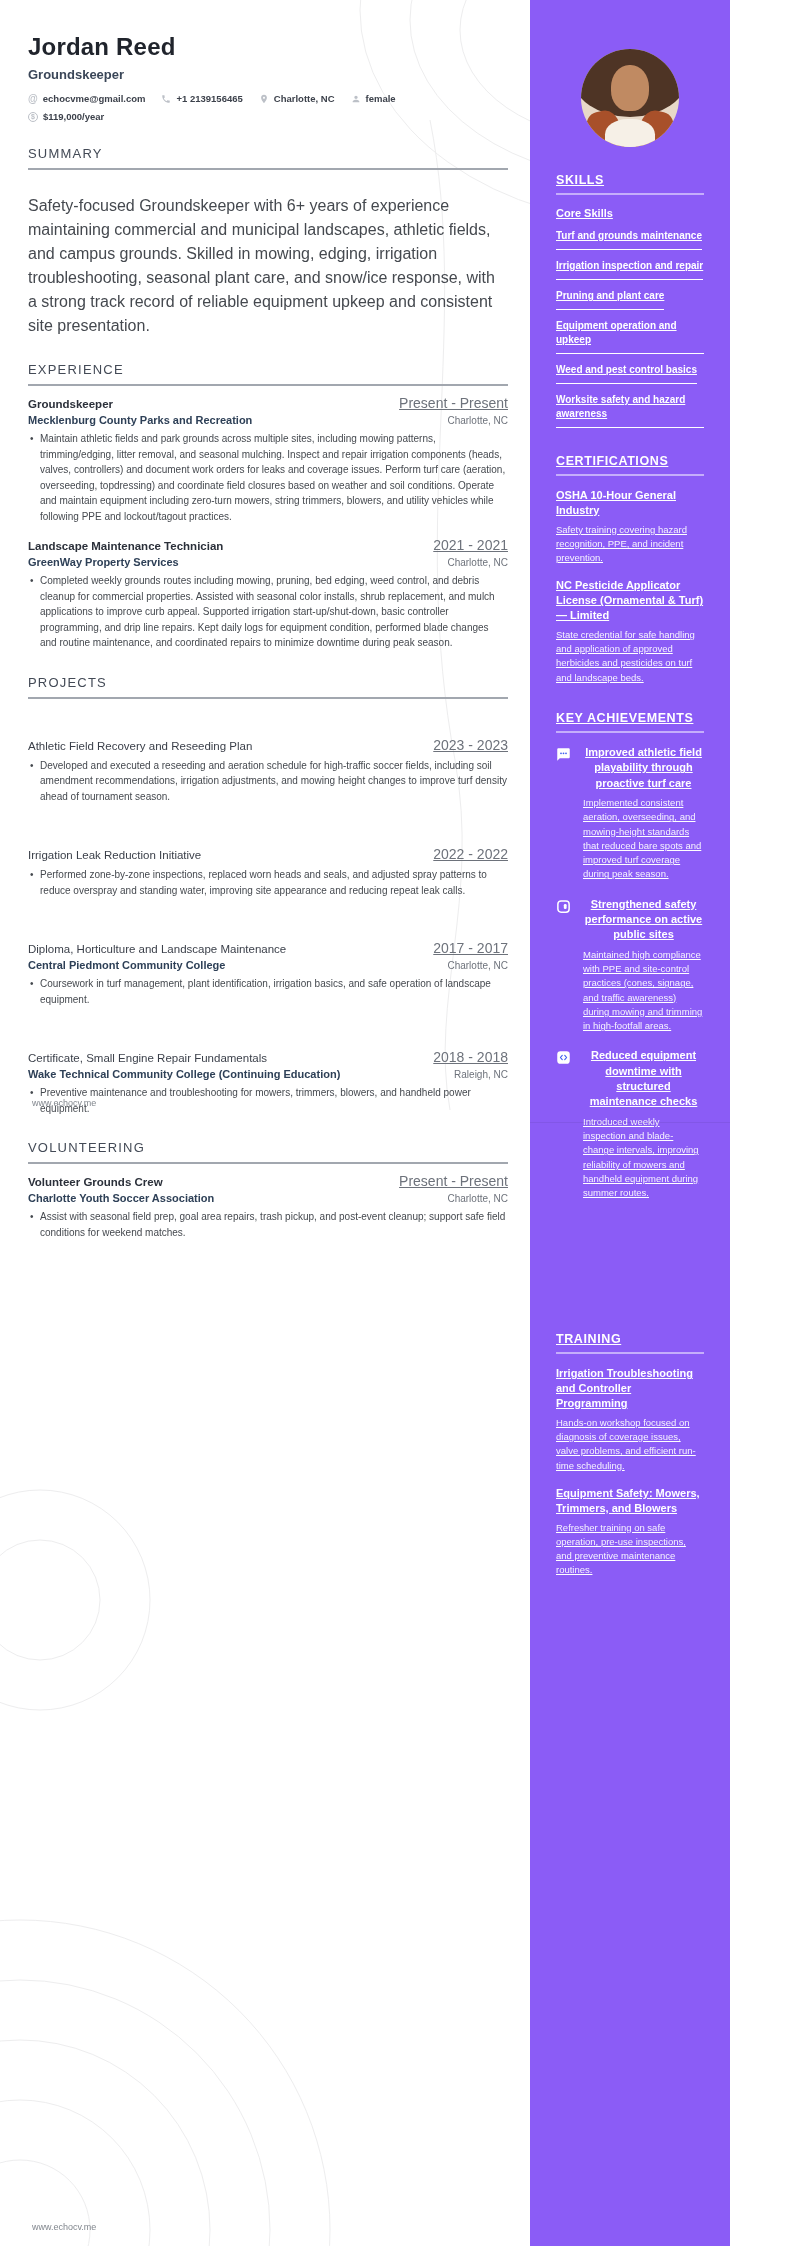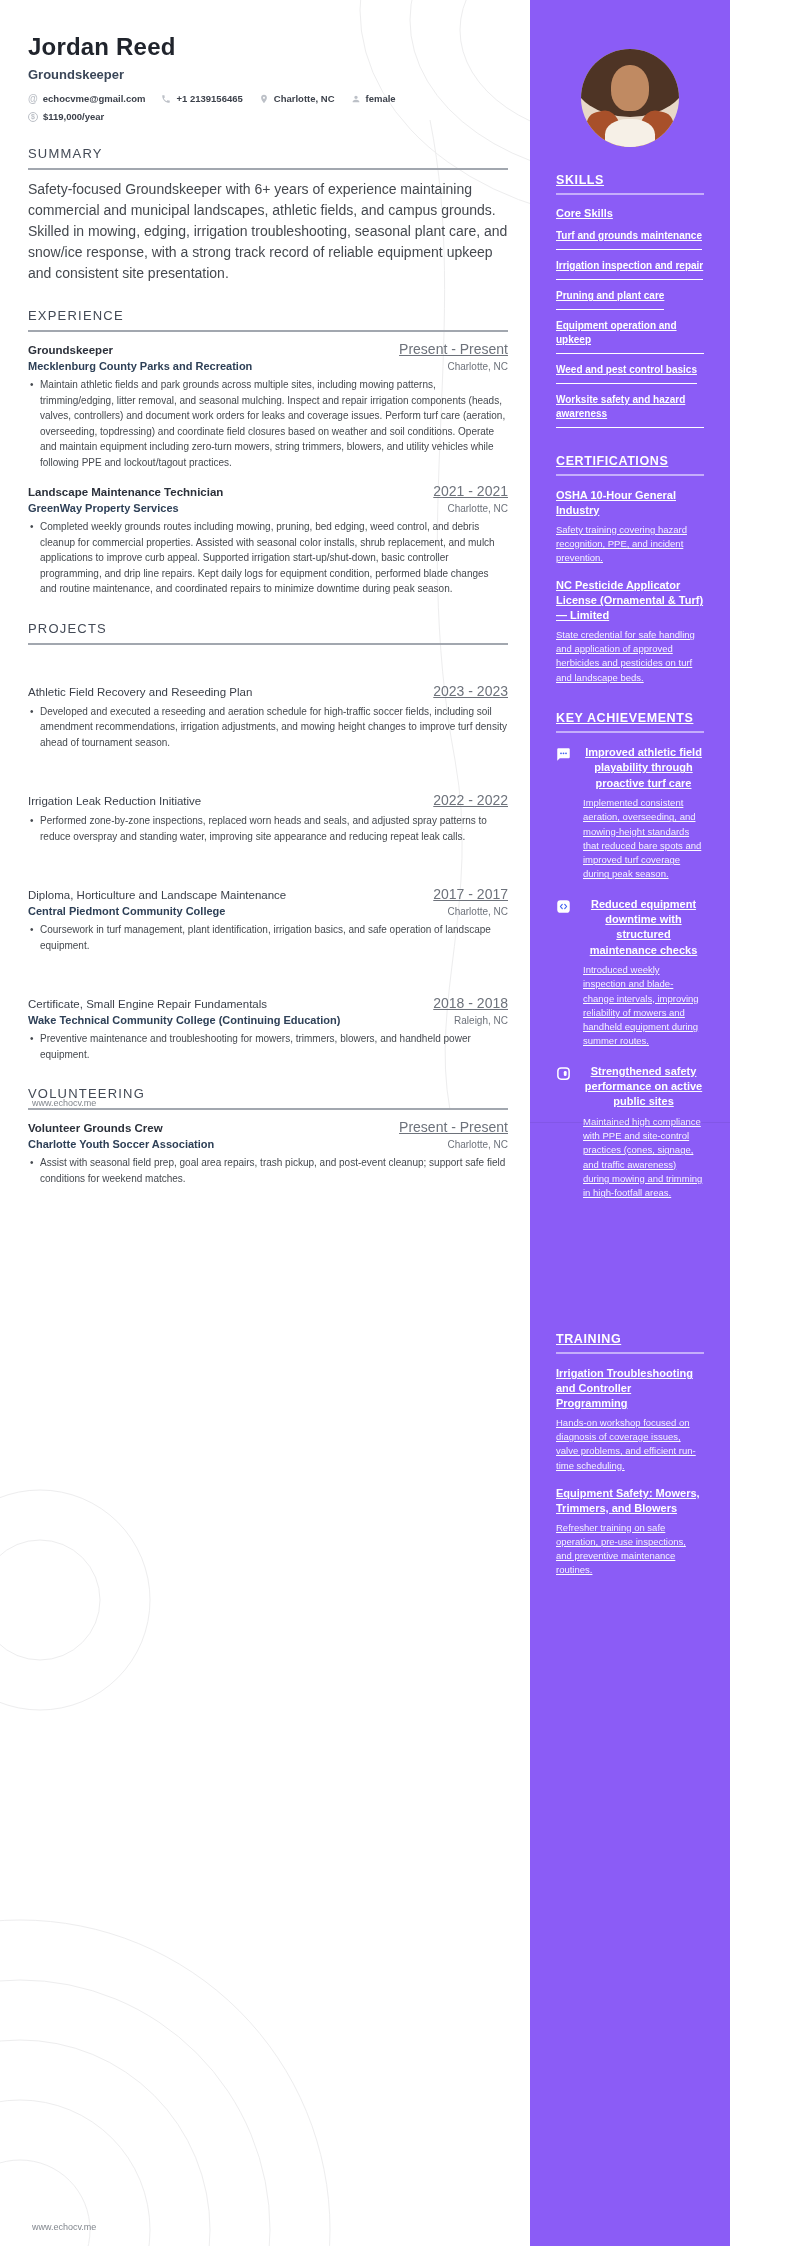--- a/index.html
+++ b/index.html
@@ -10,21 +10,21 @@
   .main{position:absolute;left:0;top:0;width:530px;padding:0 22px 0 28px;box-sizing:border-box;color:#2b303a;}
   .name{margin:33px 0 0;font-size:24px;font-weight:bold;color:#20242c;letter-spacing:.2px;}
   .headline{margin-top:6px;font-size:13px;font-weight:bold;color:#3a4658;}
   .contact{margin-top:11px;}
   .c-row{display:flex;align-items:center;gap:16px;margin-bottom:7px;}
   .c-item{display:flex;align-items:center;gap:5px;font-size:9.5px;font-weight:bold;color:#3c414b;}
   .c-ic{color:#bcc0c7;font-size:10px;line-height:1;display:inline-flex;align-items:center;}
   .c-ic svg{width:10px;height:10px;fill:#bcc0c7;}
   .dollar{width:10px;height:10px;border:1.2px solid #bcc0c7;border-radius:50%;font-size:7px;display:inline-flex;align-items:center;justify-content:center;color:#bcc0c7;font-weight:bold;box-sizing:border-box;}
   .sec-h{margin-top:24px;font-size:13px;letter-spacing:1.2px;color:#434a56;padding-bottom:7px;border-bottom:2px solid #a2a7af;}
-  .sum-p{margin:9px 0 0;font-size:14px;line-height:1.5;color:#45494f;}
+  .sum-p{margin:24px 0 0;font-size:16px;line-height:1.5;color:#45494f;}
   .entry{margin-top:9px;}
   .entry + .entry{margin-top:13px;}
   .e-head{display:flex;justify-content:space-between;align-items:baseline;}
   .role{font-size:11.5px;font-weight:bold;color:#2b303a;}
   .proj-name{font-size:11.5px;color:#3a3f49;margin-top:32px;}
   .dates{font-size:14px;color:#6d727b;white-space:nowrap;text-decoration:underline;}
   .company{font-size:11px;font-weight:bold;color:#2e4057;margin-top:3px;}
   .loc{font-size:10px;color:#6d727b;font-weight:normal;white-space:nowrap;}
   ul.blts{margin:5px 0 0;padding:0;list-style:none;}
   ul.blts li{font-size:10px;line-height:1.55;color:#45494f;padding-left:12px;position:relative;}
@@ -263,43 +263,43 @@
       </span>
       <div>
         <div class="ach-title">Improved athletic field playability through proactive turf care</div>
         <div class="sb-desc">Implemented consistent aeration, overseeding, and mowing-height standards that reduced bare spots and improved turf coverage during peak season.</div>
       </div>
     </div>
 
     <div class="ach">
       <span class="ach-ic">
         <svg viewBox="0 0 24 24">
+            <rect x="3" y="3" width="18" height="18" rx="5" fill="none" stroke="#ffffff" stroke-width="2.4"></rect>
+            <rect x="12.5" y="8" width="4.5" height="8" rx="2" fill="#ffffff"></rect>
+          </svg>
+      </span>
+      <div>
+        <div class="ach-title">Strengthened safety performance on active public sites</div>
+        <div class="sb-desc">Maintained high compliance with PPE and site-control practices (cones, signage, and traffic awareness) during mowing and trimming in high-footfall areas.</div>
+      </div>
+    </div>
+
+    <div class="ach">
+      <span class="ach-ic">
+        <svg viewBox="0 0 24 24">
             <rect x="2" y="2" width="20" height="20" rx="5" fill="#ffffff"></rect>
             <path d="M10 8.5 L7 12 L10 15.5 M14 8.5 L17 12 L14 15.5" fill="none" stroke="#3d5ef0" stroke-width="1.8" stroke-linecap="round" stroke-linejoin="round"></path>
           </svg>
       </span>
       <div>
         <div class="ach-title">Reduced equipment downtime with structured maintenance checks</div>
         <div class="sb-desc">Introduced weekly inspection and blade-change intervals, improving reliability of mowers and handheld equipment during summer routes.</div>
       </div>
     </div>
 
-    <div class="ach">
-      <span class="ach-ic">
-        <svg viewBox="0 0 24 24">
-            <rect x="3" y="3" width="18" height="18" rx="5" fill="none" stroke="#ffffff" stroke-width="2.4"></rect>
-            <rect x="12.5" y="8" width="4.5" height="8" rx="2" fill="#ffffff"></rect>
-          </svg>
-      </span>
-      <div>
-        <div class="ach-title">Strengthened safety performance on active public sites</div>
-        <div class="sb-desc">Maintained high compliance with PPE and site-control practices (cones, signage, and traffic awareness) during mowing and trimming in high-footfall areas.</div>
-      </div>
-    </div>
-
     <div class="sb-h training-h">TRAINING</div>
     <div class="cert">
       <div class="cert-name">Irrigation Troubleshooting and Controller Programming</div>
       <div class="sb-desc">Hands-on workshop focused on diagnosis of coverage issues, valve problems, and efficient run-time scheduling.</div>
     </div>
     <div class="cert">
       <div class="cert-name">Equipment Safety: Mowers, Trimmers, and Blowers</div>
       <div class="sb-desc">Refresher training on safe operation, pre-use inspections, and preventive maintenance routines.</div>
     </div>
 

